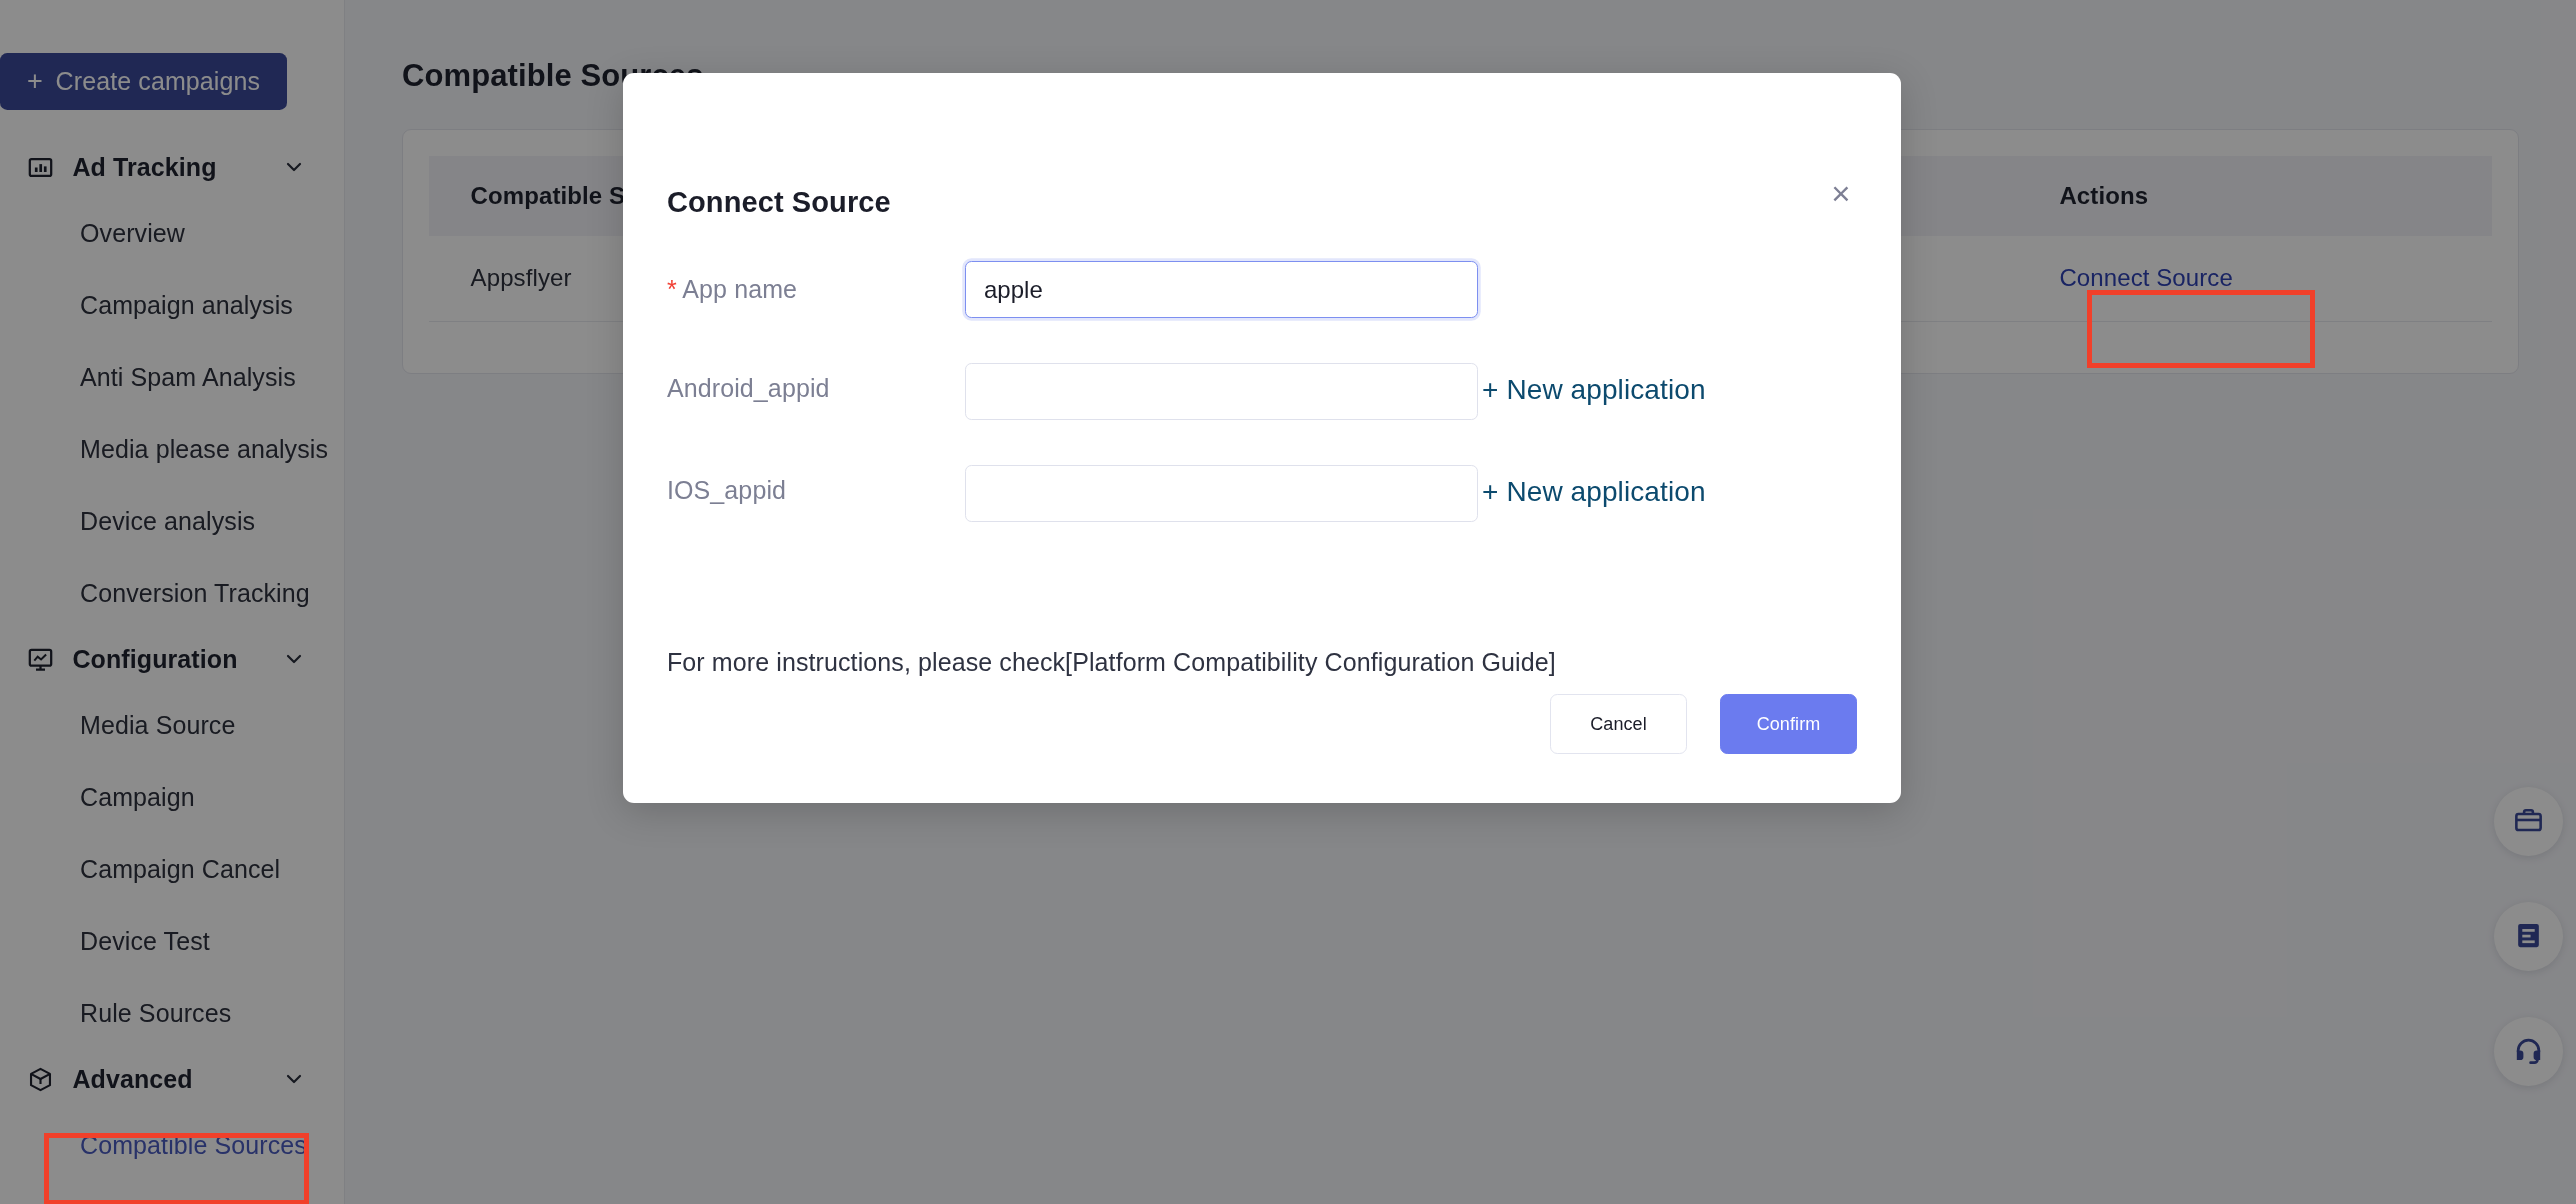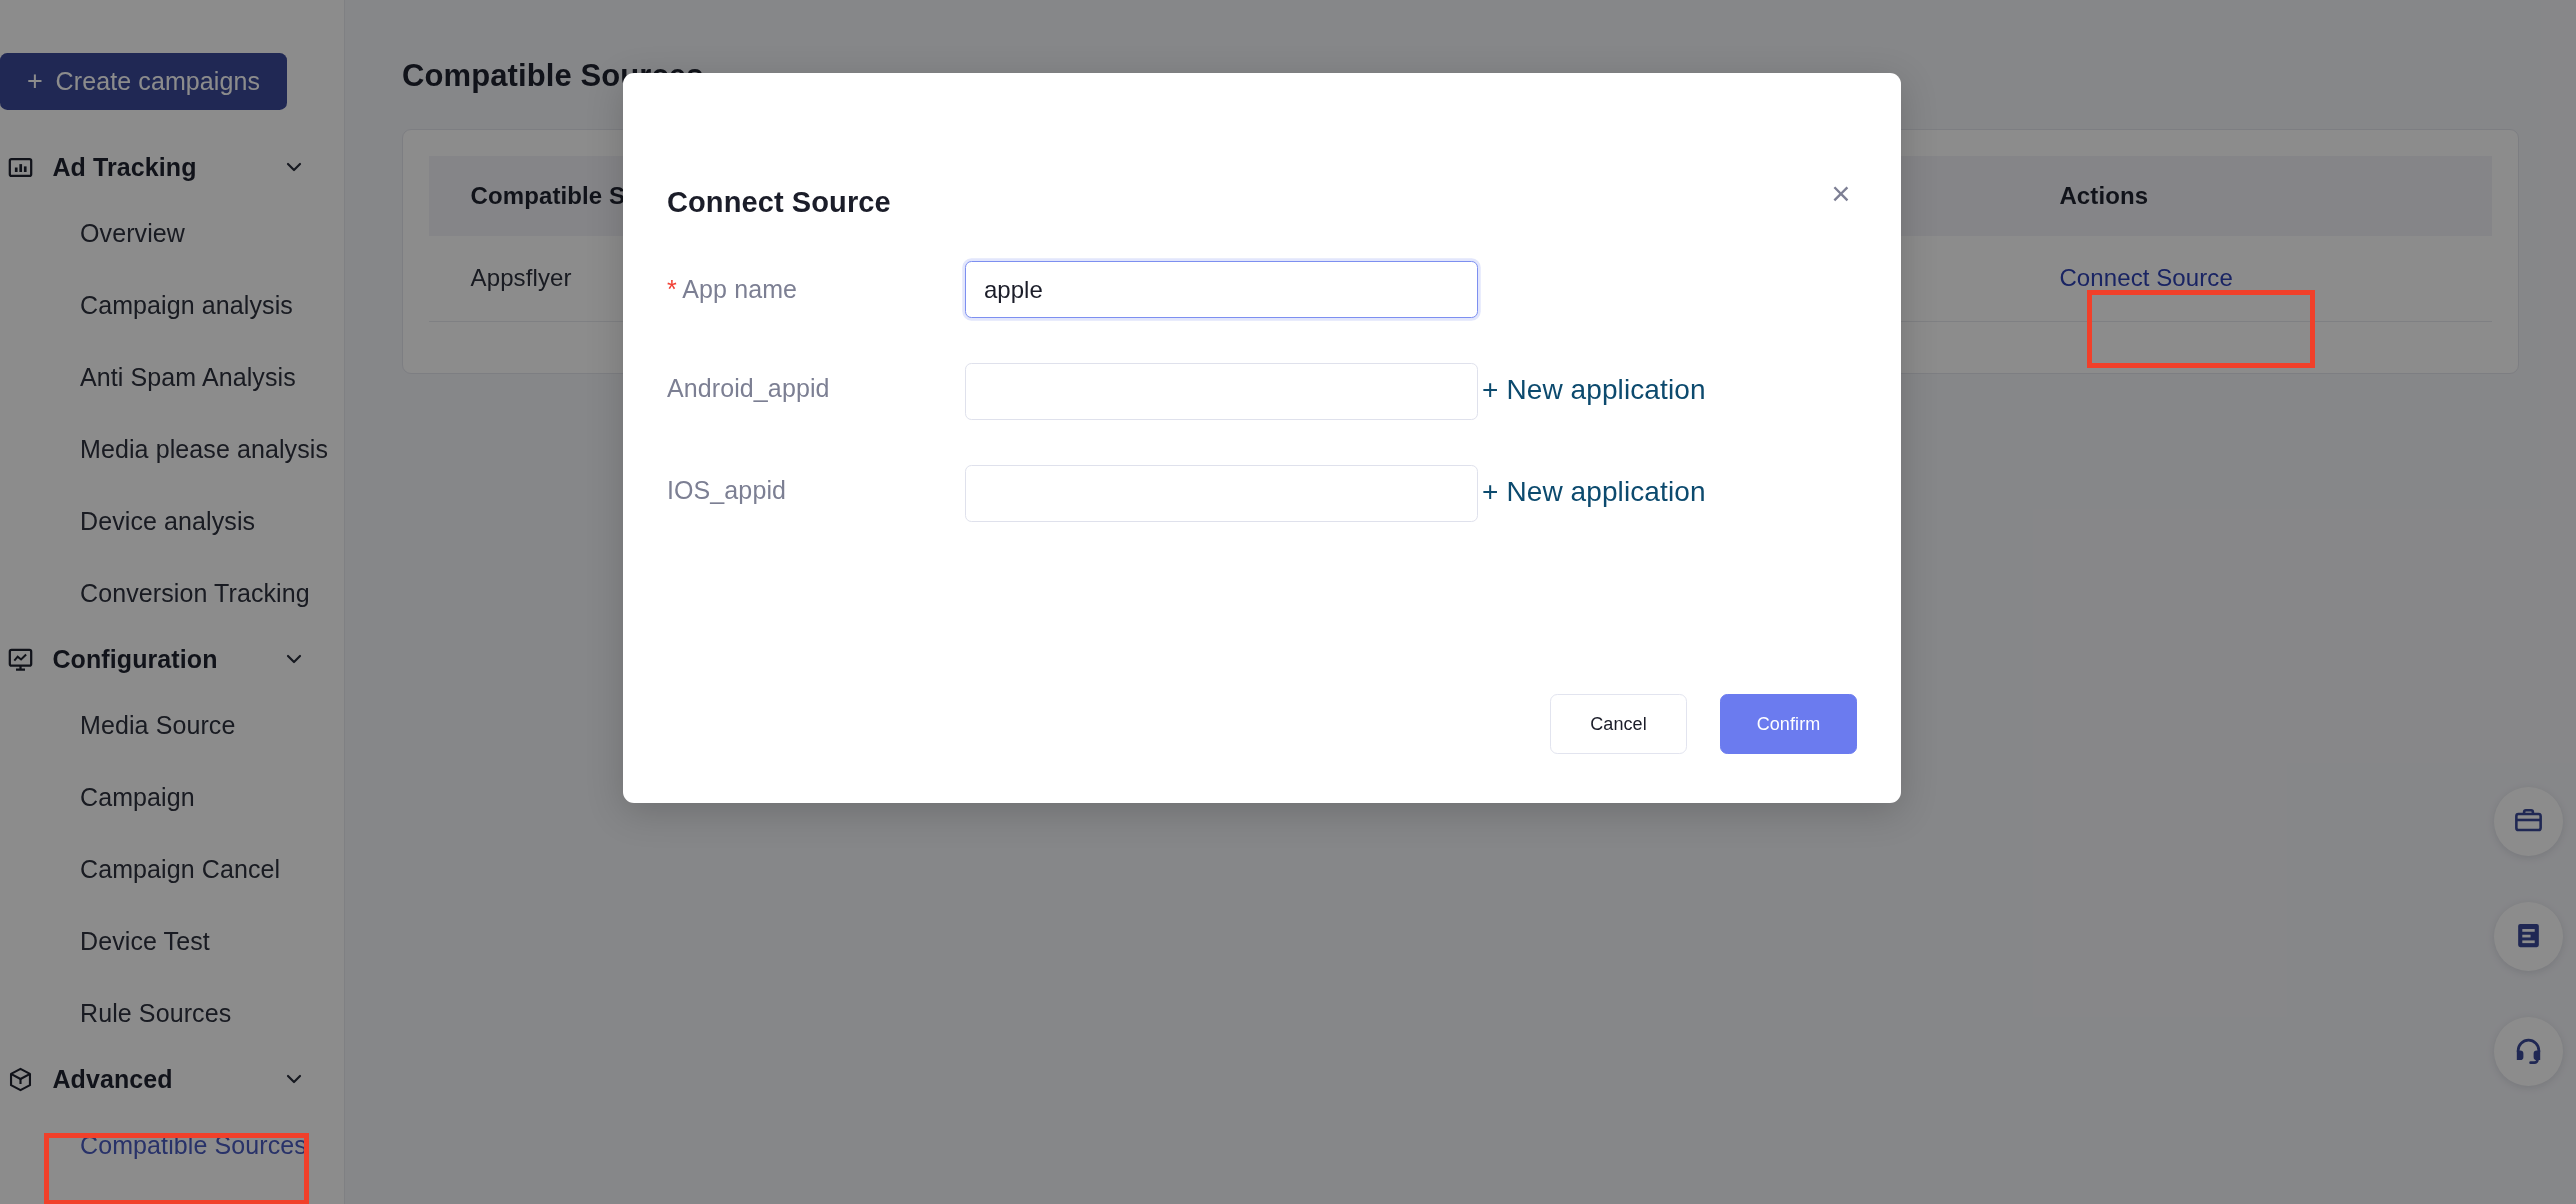--- a/index.html
+++ b/index.html
@@ -49,21 +49,21 @@
     letter-spacing: 0.1px;
   }
   .create-btn .plus { font-size: 27px; font-weight: 300; line-height: 1; }
 
   .nav { margin-top: 27px; }
 
   .nav-group {
     display: flex;
     align-items: center;
     height: 60px;
-    padding-left: 5px;
+    padding-left: 25px;
     cursor: pointer;
     position: relative;
   }
   .nav-group .g-icon {
     width: 31px; height: 31px;
     flex: 0 0 31px;
     display: flex; align-items: center; justify-content: center;
     color: #1f2330;
   }
   .nav-group .g-label {
@@ -507,20 +507,21 @@
     <div class="frow">
       <div class="flabel">IOS_appid</div>
       <div class="fctrl">
         <input class="finput" type="text" value="" style="">
         <span class="newapp">+ New application</span>
       </div>
     </div>
 
   </div>
 
+  <div class="hint">For more instructions, please check[Platform Compatibility Configuration Guide]</div>
 
   <div class="modal-footer">
     <button class="btn btn-cancel">Cancel</button>
     <button class="btn btn-confirm">Confirm</button>
   </div>
 
 </div>
 
 <div class="annot" style="left:44px; top:1133px; width:265px; height:72px;"></div>
 <div class="annot" style="left:2087px; top:290px; width:228px; height:78px;"></div>

